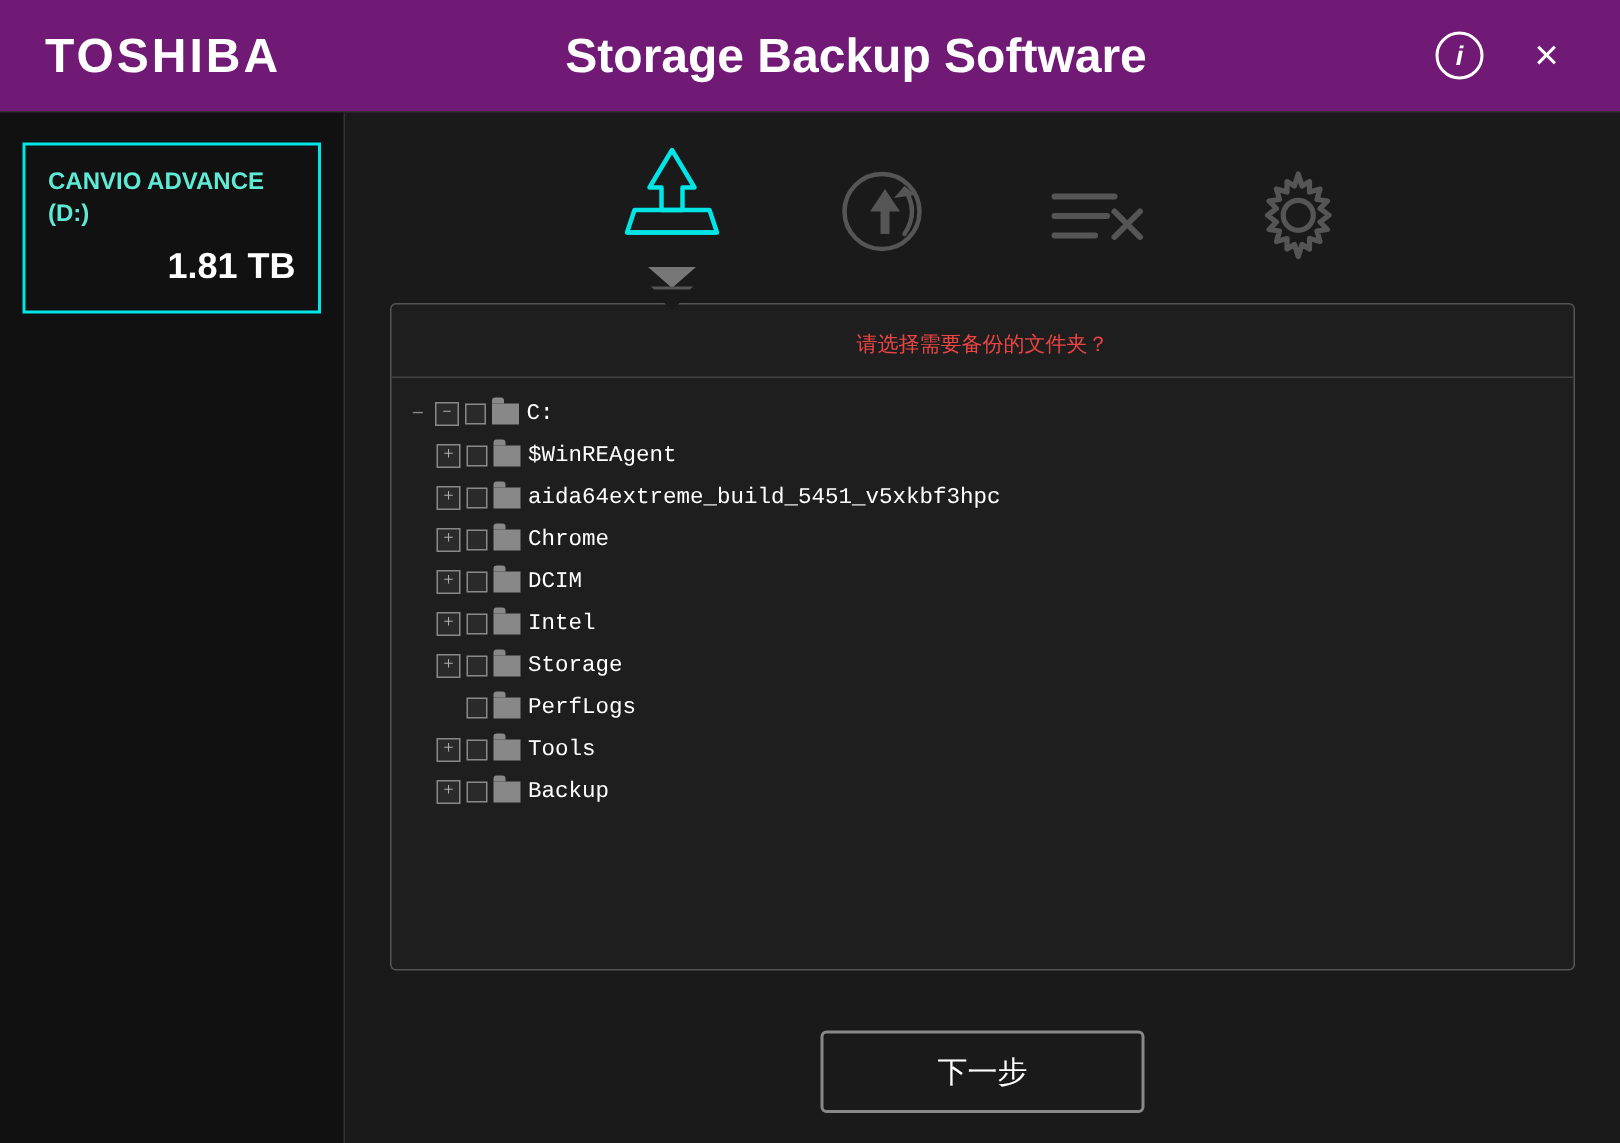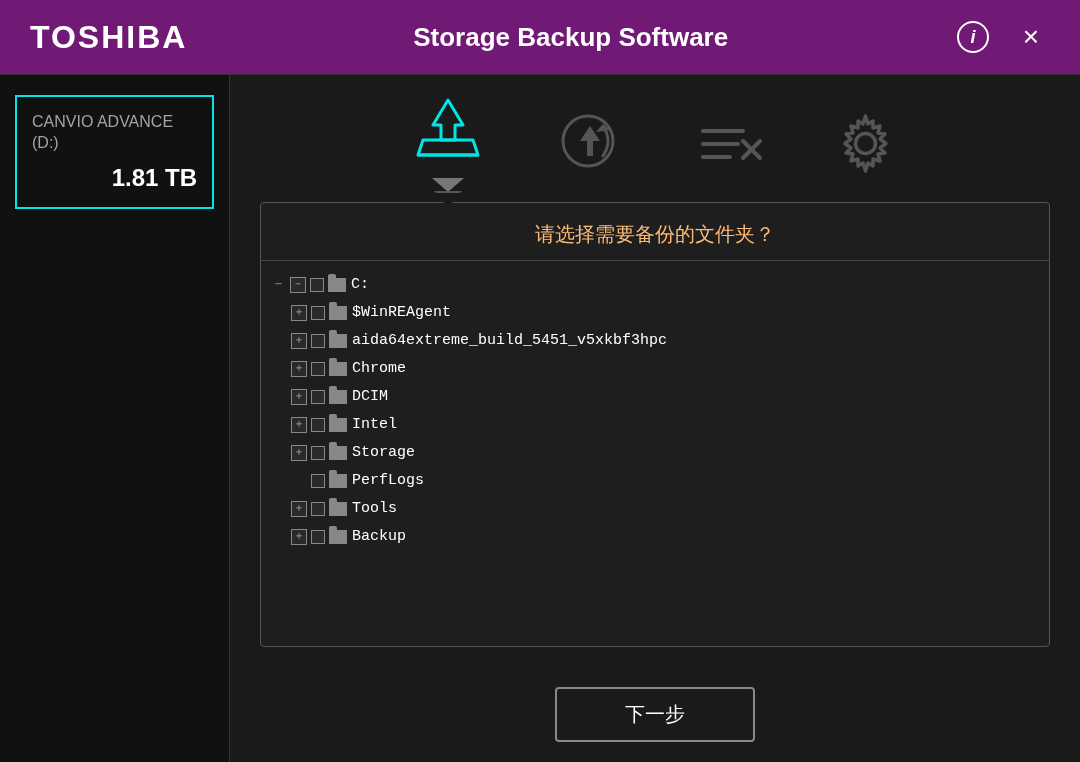--- a/index.html
+++ b/index.html
@@ -28,21 +28,21 @@
       font-size: 32px;
       font-weight: 900;
       color: #ffffff;
       letter-spacing: 2px;
       flex: 0 0 auto;
     }
 
     .header-title {
       flex: 1;
       text-align: center;
-      font-size: 26px;
+      font-size: 32px;
       font-weight: 700;
       color: #ffffff;
     }
 
     .header-icons {
       display: flex;
       gap: 20px;
       align-items: center;
     }
 
@@ -91,22 +91,22 @@
     }
 
     .device-card {
       border: 2px solid #00e5e5;
       padding: 15px;
       cursor: pointer;
     }
 
     .device-name {
       font-size: 16px;
-      font-weight: 400;
-      color: #a3a3a3;
+      font-weight: 700;
+      color: #5eead4;
       line-height: 1.3;
     }
 
     .device-size {
       font-size: 24px;
       font-weight: 700;
       color: #ffffff;
       margin-top: 10px;
       text-align: right;
     }
@@ -177,22 +177,22 @@
       border-radius: 4px;
       background: #1e1e1e;
       flex: 1;
       display: flex;
       flex-direction: column;
       overflow: hidden;
     }
 
     .dialog-question {
       text-align: center;
-      font-size: 20px;
-      color: #fdba74;
+      font-size: 14px;
+      color: #ef4444;
       padding: 18px 20px 12px;
       border-bottom: 1px solid #444;
     }
 
     
     .tree-area {
       flex: 1;
       overflow-y: auto;
       padding: 10px 15px 10px 10px;
       font-family: 'Courier New', monospace;
@@ -287,21 +287,21 @@
 
     
     .buttons-row {
       display: flex;
       justify-content: center;
       gap: 60px;
       padding: 20px;
     }
 
     .action-btn {
-      width: 200px;
+      width: 216px;
       height: 55px;
       border: 2px solid #888;
       background: transparent;
       color: #ffffff;
       font-size: 20px;
       cursor: pointer;
       border-radius: 4px;
       font-family: Liberation Mono, monospace;
     }
   </style>

